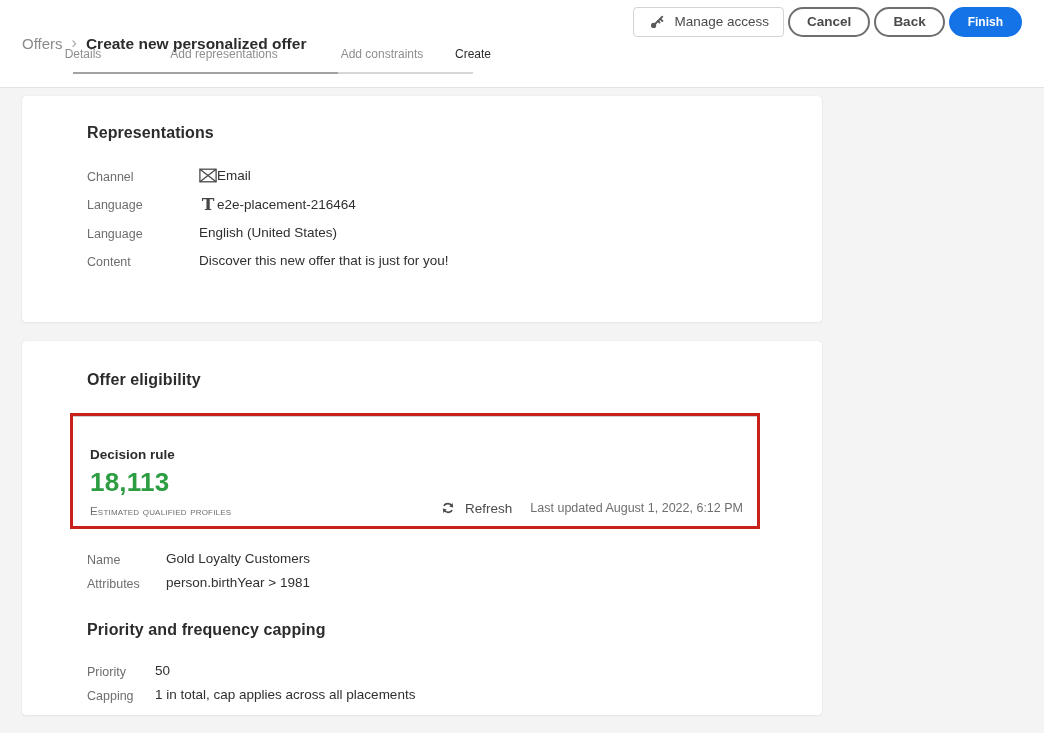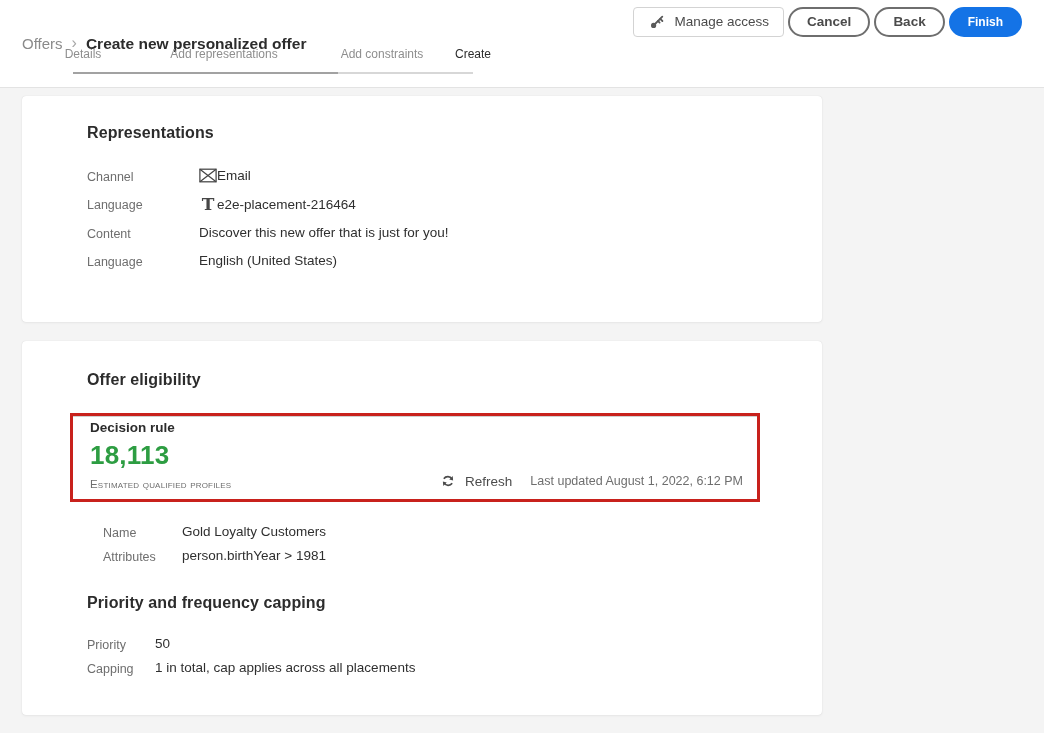--- a/index.html
+++ b/index.html
@@ -75,38 +75,38 @@
   .field-label { width: 112px; flex-shrink: 0; font-size: 12.5px; color: #6e6e6e; padding-top: 2px; }
   .field-value { font-size: 13.5px; color: #2f2f2f; display: flex; align-items: center; gap: 0; }
   .row-gap { margin-top: 8px; }
 
   .icon-box { display: inline-flex; align-items: center; justify-content: center; width: 18px; }
   .t-icon { font-family: "DejaVu Serif", serif; font-weight: 700; font-size: 17px; color: #464646; line-height: 1; }
 
   
   .card-2 h2.eligibility { margin-left: 65px; margin-bottom: 12px; }
   .decision-highlight {
-    margin: 24px 62px 0 48px; width: 690px; height: 89px;
+    margin: 24px 62px 0 48px; width: 690px; height: 116px;
     border: 3px solid #c8211c;
   }
   .estimate-panel {
     height: 100%; width: 100%; border-top: 1px solid #d0d0d0;
     padding: 9px 14px 9px 17px;
     display: flex; justify-content: space-between; align-items: flex-end;
   }
   .estimate-left { display: flex; flex-direction: column; }
   .decision-rule-label { font-size: 13.5px; font-weight: 700; color: #2c2c2c; margin-bottom: 5px; }
   .estimate-count { font-size: 26px; font-weight: 700; color: #2d9d42; letter-spacing: 0.2px; margin-bottom: 7px; }
   .estimate-caption { font-size: 11.5px; color: #6e6e6e; font-variant: small-caps; letter-spacing: 0.2px; }
   .estimate-right { display: flex; align-items: center; gap: 18px; padding-bottom: 1px; }
   .refresh-btn { display: inline-flex; align-items: center; gap: 8px; font-size: 13.5px; color: #4b4b4b; cursor: pointer; background: transparent; border: none; font-family: "Liberation Sans", sans-serif; }
   .last-updated { font-size: 12.5px; color: #6e6e6e; white-space: nowrap; }
 
   .rule-rows { margin: 22px 40px 0 65px; }
-  .rule-rows .field-label { width: 79px; margin-left: 16px; }
+  .rule-rows .field-label { width: 79px; }
   .rule-rows .field-row { margin-bottom: 8px; }
 
   h2.priority-title { margin: 30px 0 24px 65px; }
   .priority-rows { margin: 8px 40px 0 65px; }
   .priority-rows .field-label { width: 68px; }
   .priority-rows .field-row { margin-bottom: 8px; }
 
   svg { display: block; }
 </style>
 </head>
@@ -176,28 +176,28 @@
   </div>
 
   <div class="field-row">
     <span class="field-label">Language</span>
     <span class="field-value">
       <span class="icon-box t-icon">T</span>
       <span>e2e-placement-216464</span>
     </span>
   </div>
 
+  <div class="field-row row-gap">
+    <span class="field-label">Language</span>
+    <span class="field-value">English (United States)</span>
+  </div>
+
   <div class="field-row">
     <span class="field-label">Content</span>
     <span class="field-value">Discover this new offer that is just for you!</span>
-  </div>
-
-  <div class="field-row row-gap">
-    <span class="field-label">Language</span>
-    <span class="field-value">English (United States)</span>
   </div>
 </div>
 
 <div class="card card-2">
   <h2 class="eligibility">Offer eligibility</h2>
 
   <div class="decision-highlight">
     <div class="estimate-panel">
       <div class="estimate-left">
         <span class="decision-rule-label">Decision rule</span>

